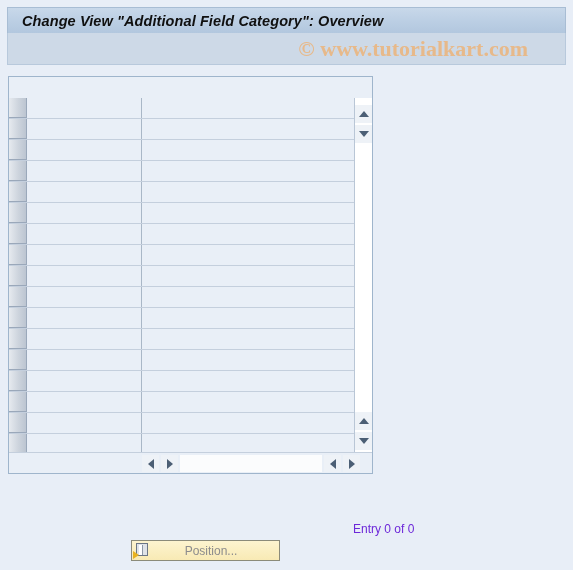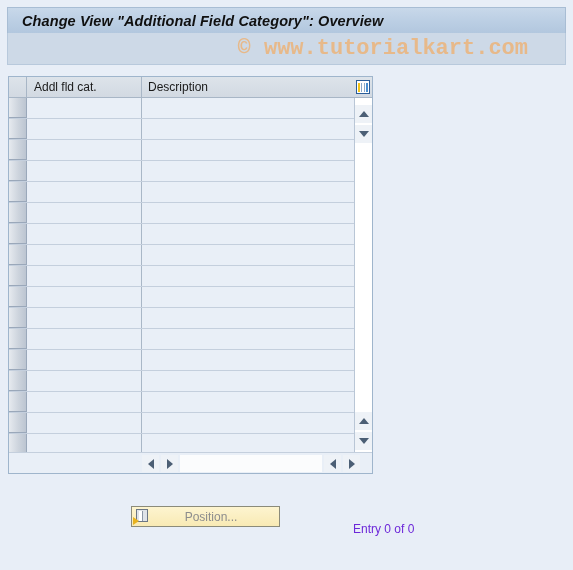--- a/index.html
+++ b/index.html
@@ -50,21 +50,21 @@
     height: 32px;
     box-sizing: border-box;
     background: #cdd9e7;
     border: 1px solid #b8c9dc;
     border-top: none;
     display: flex;
     align-items: center;
     justify-content: flex-end;
   }
   #watermark-text {
-    font-family: Liberation Mono, monospace;
+    font-family: Liberation Serif, serif;
     font-size: 22px;
     font-weight: bold;
     color: #e7b98a;
     padding-right: 37px;
     white-space: nowrap;
   }
 
   
   #table-panel {
     position: absolute;
@@ -249,21 +249,21 @@
     width: 142px;
     height: 17px;
     background: #fbfcfd;
     box-sizing: border-box;
   }
 
   
   #position-button {
     position: absolute;
     left: 131px;
-    top: 506px;
+    top: 540px;
     width: 149px;
     height: 21px;
     box-sizing: border-box;
     background: linear-gradient(to bottom, #fdf4d0 0%, #f8eab4 100%);
     border: 1px solid #8b8b7a;
     display: flex;
     align-items: center;
   }
   #position-icon {
     width: 16px;
@@ -320,32 +320,20 @@
 <div id="title-bar">
   <span id="title-text">Change View "Additional Field Category": Overview</span>
 </div>
 
 <div id="watermark-band">
   <span id="watermark-text">© www.tutorialkart.com</span>
 </div>
 
 <div id="table-panel">
 
-  <div id="table-header">
-    <div class="hdr-cell" id="hdr-corner"></div>
-    <div class="hdr-cell" id="hdr-col-0">Addl fld cat.</div>
-    <div class="hdr-cell" id="hdr-col-1">Description</div>
-    <div id="hdr-config">
-      <span id="config-icon">
-        <i class="bar-a"></i>
-          <i class="bar-b"></i>
-          <i class="bar-c"></i>
-      </span>
-    </div>
-  </div>
 
   <div id="table-body">
       <div class="grid-row">
         <div class="sel-cell"></div>
         <div class="data-cell-0"></div>
         <div class="data-cell-1"></div>
       </div>
       <div class="grid-row">
         <div class="sel-cell"></div>
         <div class="data-cell-0"></div>

